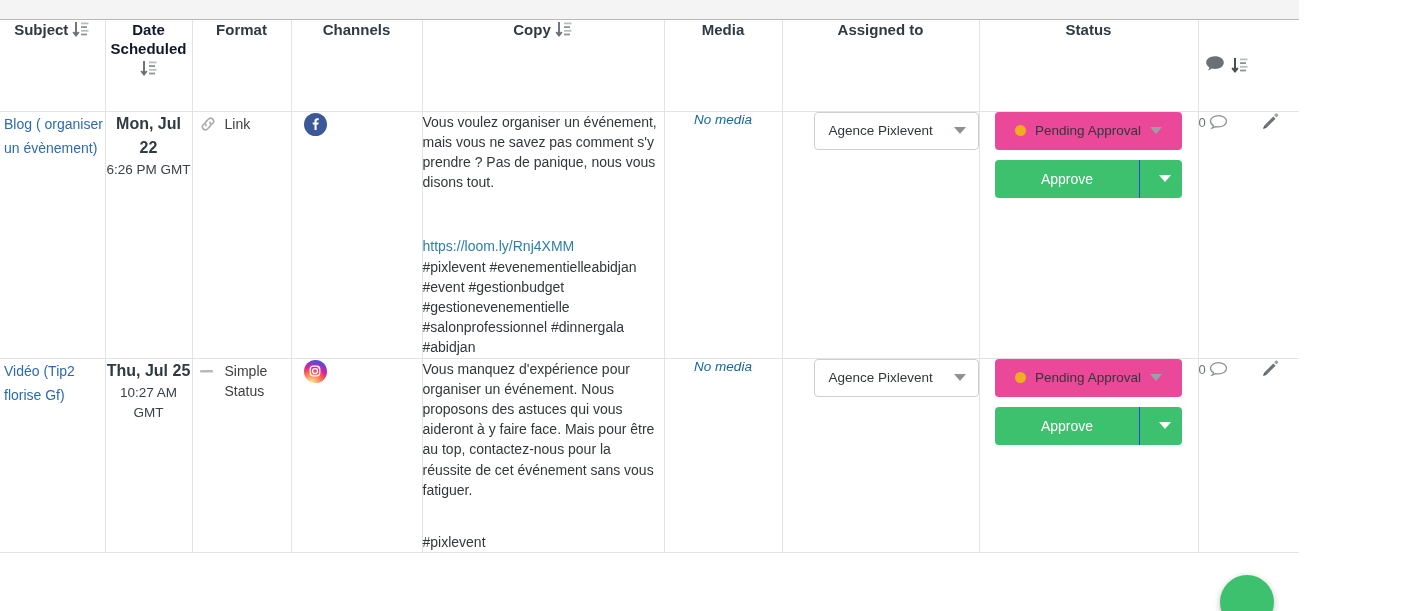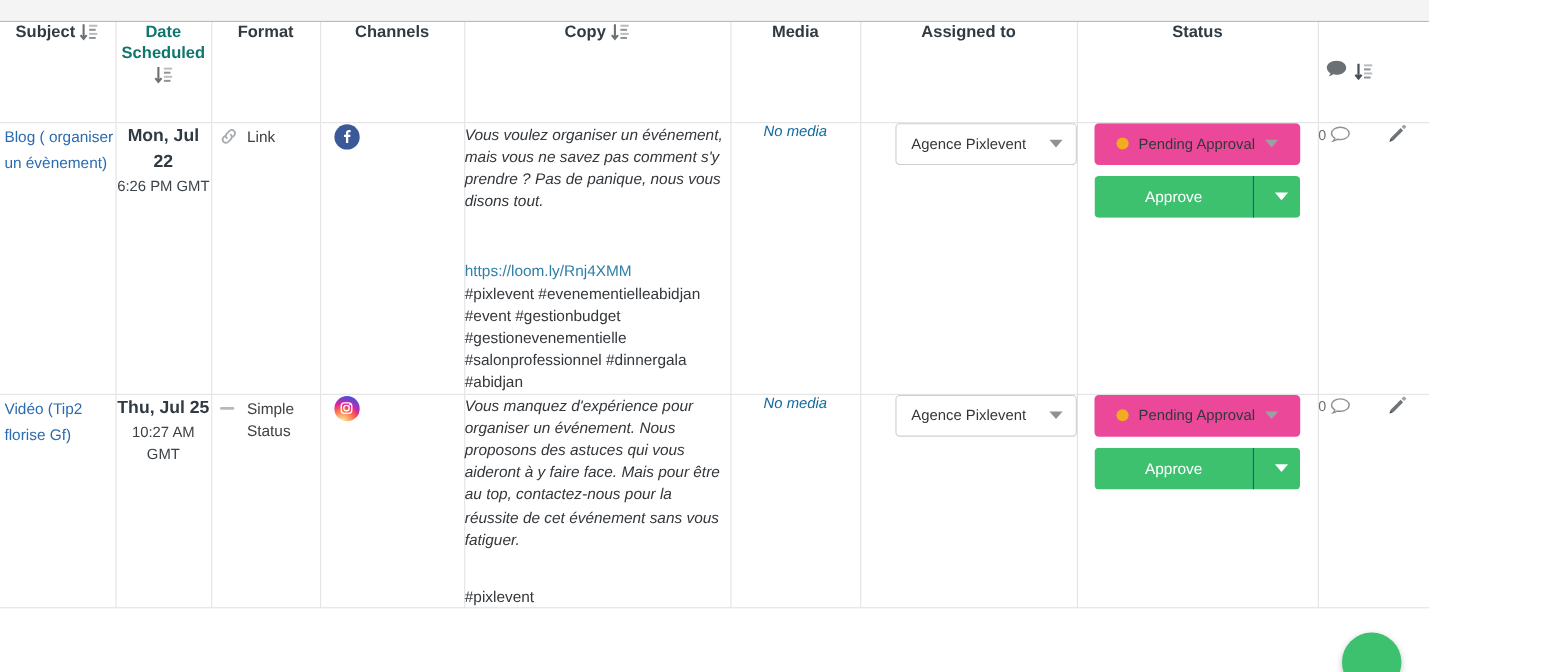--- a/index.html
+++ b/index.html
@@ -48,21 +48,21 @@
 
   thead th {
     height: 91px;
     text-align: center;
     font-size: 15px;
     font-weight: bold;
     color: #2f3a43;
     vertical-align: middle;
     padding: 6px 4px;
   }
-  thead th.green { color: #0f766e; }
+  thead th.green { color: #0f172a; }
 
   .th-inner {
     display: flex;
     align-items: center;
     justify-content: center;
     gap: 4px;
     flex-wrap: wrap;
     line-height: 19px;
   }
   .th-inner.stacked { flex-direction: column; gap: 2px; }
@@ -116,21 +116,20 @@
   .chan-fb { background: #3b5998; }
   .chan-ig { background: radial-gradient(circle at 30% 107%, #fdf497 0%, #fdf497 5%, #fd5949 45%, #d6249f 60%, #285AEB 90%); }
 
   .copy-cell { padding: 10px 12px 10px 12px; }
   .copy-text {
     font-size: 14px;
     line-height: 20.2px;
     color: #33373b;
     white-space: pre-wrap;
     word-break: break-word;
-    font-style: italic;
   }
   .copy-link {
     color: #2f7fa8;
     font-size: 14px;
     line-height: 20.2px;
     text-decoration: none;
     display: block;
     word-break: break-all;
     margin-top: 44px;
   }

